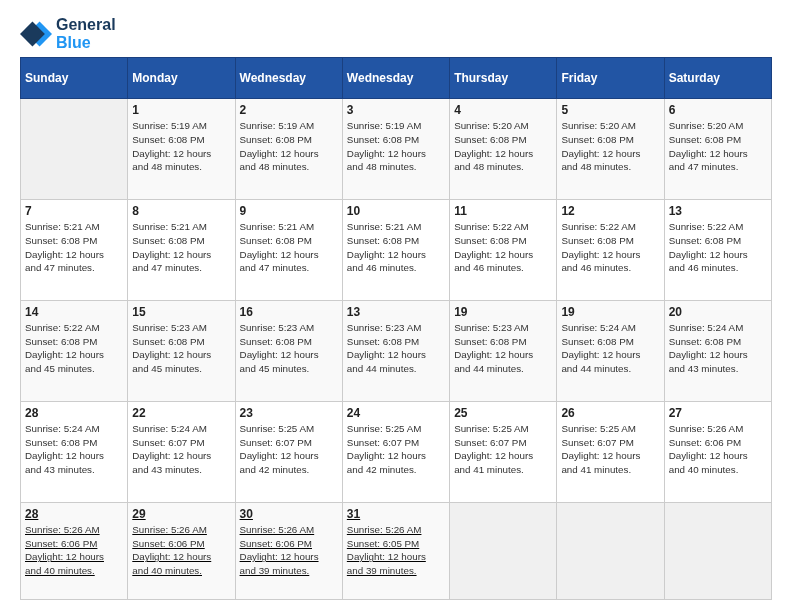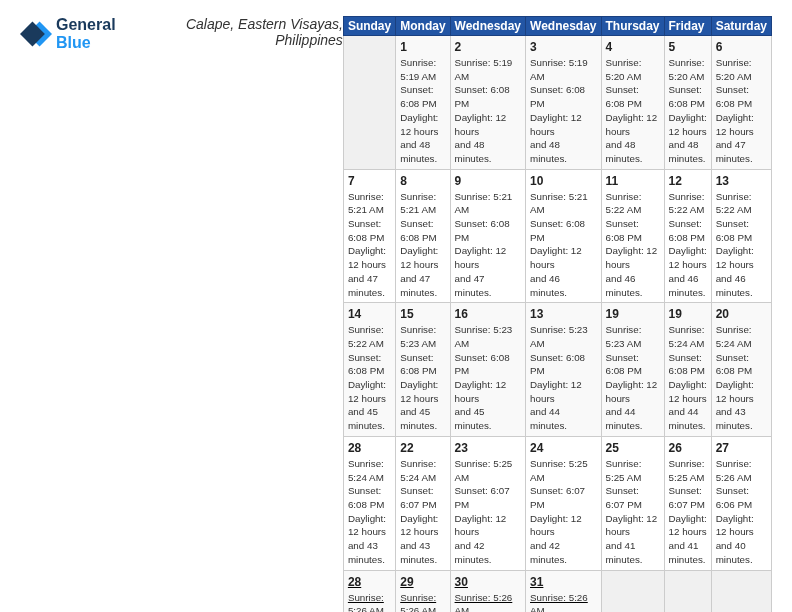--- a/index.html
+++ b/index.html
@@ -8,20 +8,21 @@
       background: #fff;
       width: 792px;
       height: 612px;
       overflow: hidden;
     }
     .page {
       width: 792px;
       height: 612px;
       padding: 16px 20px 12px 20px;
       display: flex;
+      flex-direction: column;
     }
     .header {
       display: flex;
       align-items: flex-start;
       justify-content: space-between;
       margin-bottom: 6px;
     }
     .logo {
       display: flex;
       align-items: center;
@@ -47,21 +48,21 @@
     }
     table {
       width: 100%;
       border-collapse: collapse;
       flex: 1;
       font-size: 10.5px;
     }
     thead tr th {
       background: #2255a4;
       color: #fff;
-      padding: 2px 4px;
+      padding: 13px 4px;
       text-align: left;
       font-size: 12px;
       font-weight: bold;
       border: 1px solid #1a4080;
     }
     tbody tr td {
       border: 1px solid #ccc;
       vertical-align: top;
       padding: 4px 4px 3px 4px;
       height: 82px;
@@ -101,21 +102,20 @@
       <svg class="logo-icon" viewBox="0 0 36 36">
         <polygon points="22,4 36,18 22,32 8,18" fill="#2196F3"></polygon>
         <polygon points="14,4 28,18 14,32 0,18" fill="#1a3a5c"></polygon>
       </svg>
       <div>
         <div style="font-size:16px;font-weight:bold;color:#1a3a5c;line-height:1.1">General</div>
         <div style="font-size:16px;font-weight:bold;color:#2196F3;line-height:1.1">Blue</div>
       </div>
     </div>
     <div class="title-block">
-      <div class="location">Calape, Eastern Visayas, Philippines</div>
     </div>
   </div>
 
   <table>
     <thead>
       <tr>
         <th>Sunday</th>
         <th>Monday</th>
         <th>Wednesday</th>
         <th>Wednesday</th>

